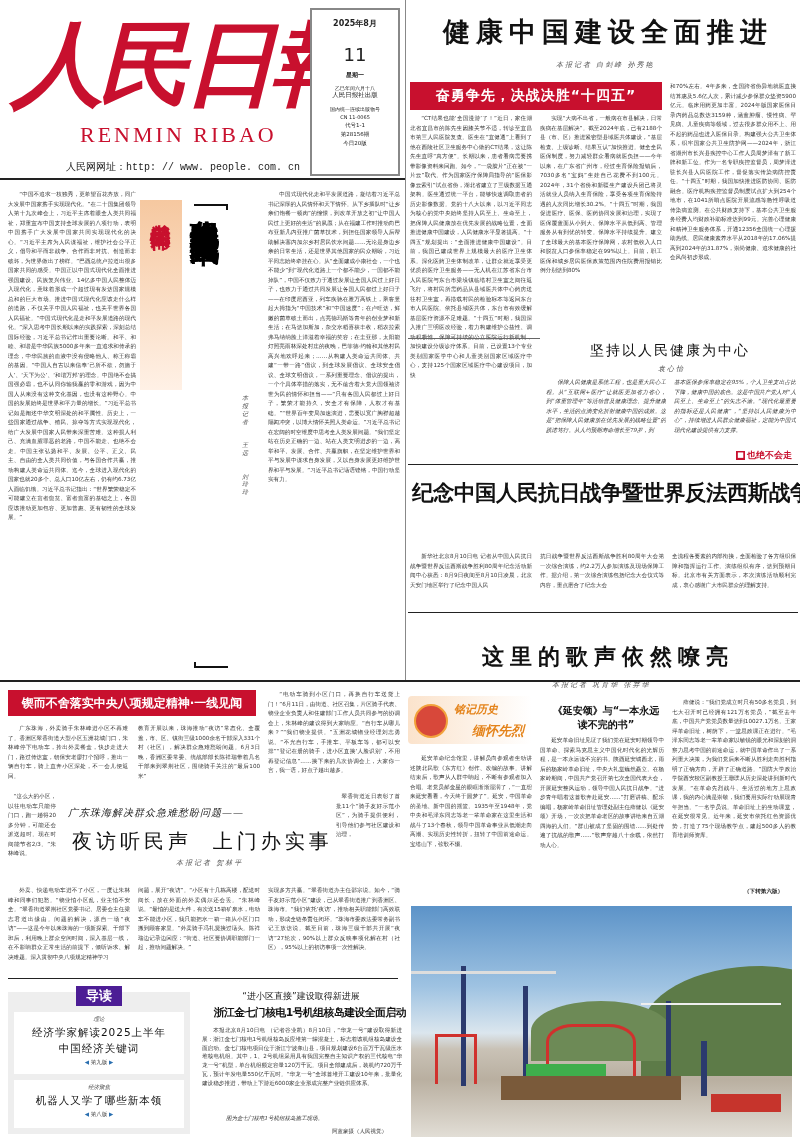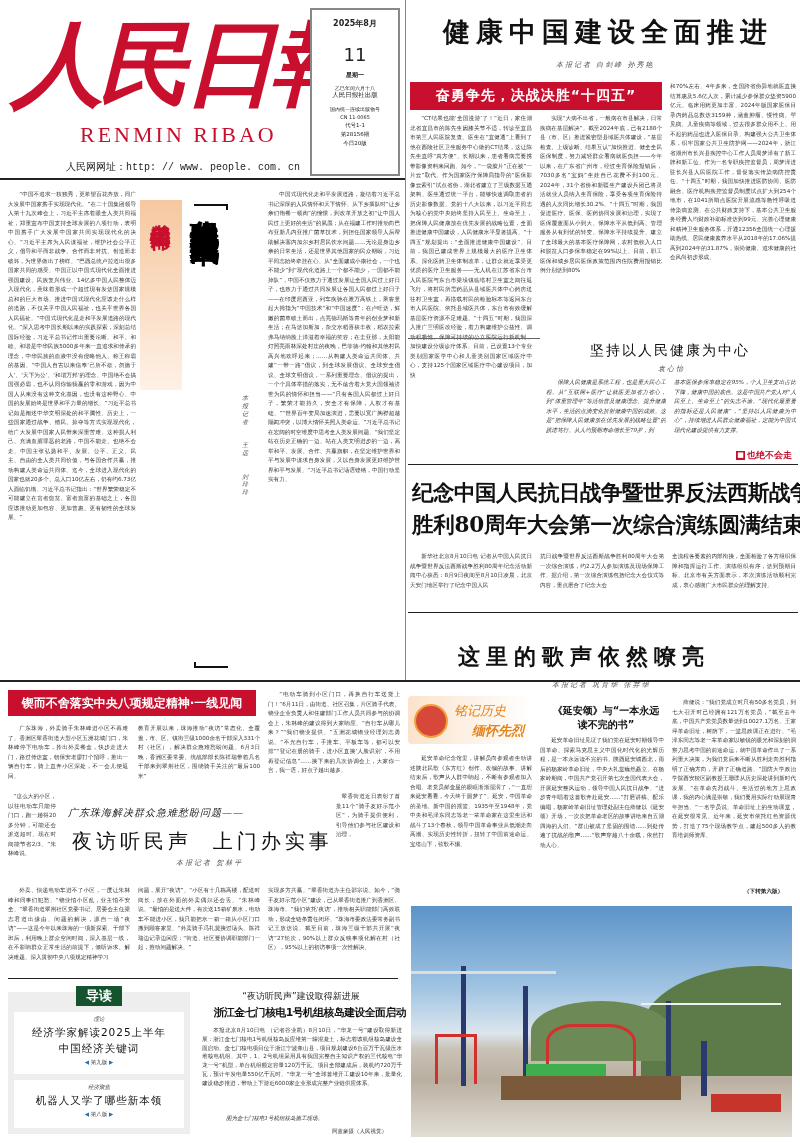--- a/index.html
+++ b/index.html
@@ -74,33 +74,32 @@
   <div class="abs" style="left:194px;top:482px;width:34px;height:6px;border-bottom:2px solid #111;border-left:2px solid #111"></div>
   <div class="abs vert byline" style="left:240px;top:210px;font-size:6px;letter-spacing:8px">本报记者  王远  刘玲玲</div>
   <div class="col txt" style="left:268px;top:10px;width:132px;height:484px">中国式现代化走和平发展道路，凝结着习近平总书记深厚的人民情怀和天下情怀。从下乡插队时“让乡亲们饱餐一顿肉”的憧憬，到改革开放之初“让中国人民过上更好的生活”的夙愿；从在福建工作时推动向巴布亚新几内亚推广菌草技术，到担任国家领导人后帮助解决塞内加尔乡村居民饮水问题……无论是身边乡亲的日常生活，还是世界其他国家的民众期盼，习近平同志始终牵挂在心。从“全面建成小康社会，一个也不能少”到“现代化道路上一个都不能少，一国都不能掉队”，中国不仅致力于通过发展让全国人民过上好日子，也致力于通过共同发展让各国人民都过上好日子——在印度尼西亚，列车疾驰在雅万高铁上，乘客竖起大拇指为“中国技术”和“中国速度”；在卢旺达，鲜嫩的菌草破土而出，点亮德玛斯等青年的创业梦和新生活；在马达加斯加，杂交水稻喜获丰收，稻农拉索弗马纳纳脸上洋溢着幸福的笑容；在圭亚那，太阳能灯照亮雨林深处村庄的夜晚，巴菲德·约翰和其他村民高兴地欢呼起来；……从构建人类命运共同体、共建“一带一路”倡议，到全球发展倡议、全球安全倡议、全球文明倡议，一系列重要理念、倡议的提出，一个个具体举措的落实，无不蕴含着大党大国领袖济世为民的情怀和担当——“只有各国人民都过上好日子，繁荣才能持久，安全才有保障，人权才有基础。”“世界百年变局加速演进，需要以宽广胸襟超越隔阂冲突，以博大情怀关照人类命运。”习近平总书记在宏阔的时空维度中思考全人类发展问题。“我们坚定站在历史正确的一边、站在人类文明进步的一边，高举和平、发展、合作、共赢旗帜，在坚定维护世界和平与发展中谋求自身发展，又以自身发展更好维护世界和平与发展。”习近平总书记话语铿锵，中国行动坚实有力。</div>
 </div>
 
 <div class="hr" style="left:0;top:680px;width:800px;height:2px"></div>
 
 <div class="hr" style="left:408px;top:464px;width:390px;height:1px"></div>
 <div class="abs" style="left:408px;top:466px;width:392px;height:144px">
   <div class="abs" style="left:4px;top:12px;width:384px;font-family:'DejaVu Serif',serif;font-weight:bold;font-size:21.5px;letter-spacing:-0.5px;color:#111;white-space:nowrap">纪念中国人民抗日战争暨世界反法西斯战争</div>
-  <div class="abs" style="left:4px;top:44px;width:384px;font-family:'DejaVu Serif',serif;font-weight:bold;font-size:21.5px;letter-spacing:-0.2px;color:#111;white-space:nowrap">胜利80周年大会第一次综合演练圆满结束</div>
   <div class="col txt" style="left:2px;top:86px;width:122px;height:50px">新华社北京8月10日电  记者从中国人民抗日战争暨世界反法西斯战争胜利80周年纪念活动新闻中心获悉：8月9日夜间至8月10日凌晨，北京天安门地区举行了纪念中国人民</div>
   <div class="col txt" style="left:132px;top:86px;width:124px;height:50px;text-indent:0">抗日战争暨世界反法西斯战争胜利80周年大会第一次综合演练，约2.2万人参加演练及现场保障工作。据介绍，第一次综合演练包括纪念大会仪式等内容，重点磨合了纪念大会</div>
   <div class="col txt" style="left:264px;top:86px;width:124px;height:50px;text-indent:0">全流程各要素的内部衔接，全面检验了各方组织保障和指挥运行工作。演练组织有序，达到预期目标。北京市有关方面表示，本次演练活动顺利完成，衷心感谢广大市民群众的理解支持。</div>
 </div>
 <div class="hr" style="left:408px;top:612px;width:390px;height:1px"></div>
 
 <div class="abs" style="left:408px;top:612px;width:392px;height:290px">
-  <div class="abs" style="left:50px;top:30px;width:300px;font-family:'DejaVu Serif',serif;font-weight:bold;font-size:22px;letter-spacing:6px;text-align:left;color:#111">这里的歌声依然嘹亮</div>
+  <div class="abs" style="left:50px;top:30px;width:300px;font-family:'DejaVu Serif',serif;font-weight:bold;font-size:22px;letter-spacing:6px;text-align:center;color:#111">这里的歌声依然嘹亮</div>
   <div class="abs byline" style="left:144px;top:68px">本报记者  巩育华  张弃华</div>
   <div class="abs" style="left:0;top:84px;width:124px;height:48px;background:linear-gradient(90deg,#fbe3cc,#fff);border-radius:4px">
     <div class="abs" style="left:6px;top:8px;width:34px;height:34px;border-radius:50%;background:#d8483a;border:2px solid #f2a23c"></div>
-    <div class="abs" style="left:46px;top:6px;font-family:'DejaVu Sans',sans-serif;font-weight:normal;font-style:italic;font-size:13px;color:#e4831a">铭记历史</div>
+    <div class="abs" style="left:46px;top:6px;font-family:'DejaVu Sans',sans-serif;font-weight:bold;font-style:italic;font-size:11px;color:#e4831a">铭记历史</div>
     <div class="abs" style="left:64px;top:26px;font-family:'DejaVu Sans',sans-serif;font-weight:bold;font-style:italic;font-size:13px;color:#e4831a">缅怀先烈</div>
   </div>
   <div class="col txt" style="left:2px;top:142px;width:122px;height:144px">延安革命纪念馆里，讲解员向参观者生动讲述陕北民歌《东方红》创作、改编的故事。讲解结束后，歌声从人群中响起，不断有参观者加入合唱。老党员郝金星的眼眶渐渐湿润了，“一直想来延安看看，今天终于圆梦了”。延安，中国革命的圣地、新中国的摇篮。1935年至1948年，党中央和毛泽东同志等老一辈革命家在这里生活和战斗了13个春秋，领导中国革命事业从低潮走向高潮、实现历史性转折，扭转了中国前途命运。宝塔山下，弦歌不辍。</div>
   <div class="abs" style="left:142px;top:92px;width:112px;font-family:'DejaVu Sans',sans-serif;font-weight:bold;font-size:10px;line-height:14px;text-align:center;color:#111">《延安颂》与“一本永远读不完的书”</div>
   <div class="col txt" style="left:132px;top:124px;width:124px;height:162px">延安革命旧址见证了我们党在延安时期领导中国革命、探索马克思主义中国化时代化的光辉历程，是一本永远读不完的书。陕西延安城西北，雨后的杨家岭革命旧址，中央大礼堂巍然矗立。在杨家岭期间，中国共产党召开第七次全国代表大会，开展延安整风运动，领导中国人民抗日战争。“进步青年唱着这首歌奔赴延安……”打磨讲稿、配乐编唱，杨家岭革命旧址管理处副主任薛健以《延安颂》开场，一次次把革命老区的故事讲给来自五湖四海的人们。“群山被成了坚固的围墙……到处传遍了抗战的歌声……”歌声穿越八十余载，依然打动人心。</div>
   <div class="col txt" style="left:264px;top:86px;width:124px;height:190px">薛健说：“我们党成立时只有50多名党员，到七大召开时已经拥有121万名党员，”截至去年底，中国共产党党员数量达到10027.1万名。王家坪革命旧址，树荫下，一堂思政课正在进行。“毛泽东同志等老一辈革命家以敏锐的眼光和深刻的洞察力思考中国的前途命运，就中国革命作出了一系列重大决策，为我们党后来不断从胜利走向胜利指明了正确方向，开辟了正确道路。”国防大学政治学院西安校区副教授王珊璞从历史深处讲到新时代发展。“在革命先烈战斗、生活过的地方上思政课，我的内心满是崇敬，我们要用实际行动展现青年担当。”一名学员说。革命旧址上的生动课堂，在延安很常见。近年来，延安市依托红色资源优势，打造了75个现场教学点，建起500多人的教育培训师资库。</div>
   <div class="abs" style="left:336px;top:276px;font-size:5.6px;font-weight:bold;font-family:'DejaVu Sans',sans-serif">（下转第六版）</div>
 </div>
 
 <div class="abs" style="left:0;top:682px;width:405px;height:300px">
@@ -114,21 +113,21 @@
   <div class="abs" style="left:72px;top:146px;font-family:'DejaVu Sans',sans-serif;font-size:20px;letter-spacing:4px;color:#111;white-space:pre">夜访听民声  上门办实事</div>
   <div class="abs byline" style="left:176px;top:176px">本报记者  贺林平</div>
   <div class="col txt" style="left:8px;top:204px;width:122px;height:82px">外卖、快递电动车进不了小区，一度让朱林峰和同事们犯愁。“物业怕小区乱，业主怕不安全。”翠香街道翠荆社区党委书记、居委会主任梁志君道出缘由。问题的解决，源自一场“夜访”——这是今年以来珠海的一项新探索。干部下班后，利用晚上群众空闲时间，深入基层一线，在不影响群众正常生活的前提下，倾听诉求、解决难题。深入贯彻中央八项规定精神学习</div>
   <div class="col txt" style="left:138px;top:204px;width:122px;height:82px;text-indent:0">问题，展开“夜访”。“小区有十几栋高楼，配送时间长，放在外面的外卖偶尔还会丢。”朱林峰说。“最怕的是送大件，有次送15箱矿泉水，电动车不能进小区，我只能把水一箱一箱从小区门口搬到顾客家里。”外卖骑手冯礼贤接过话头。陈祥瑞边记录边回应：“街道、社区要协调职能部门一起，推动问题解决。”</div>
   <div class="col txt" style="left:268px;top:204px;width:132px;height:82px;text-indent:0">实现多方共赢。”翠香街道办主任邵宗说。如今，“骑手友好示范小区”建设，已从翠香街道推广到香洲区、珠海市。“我们依托‘夜访’，推动相关职能部门高效联动，形成全链条责任闭环。”珠海市委政法委常务副书记王放达说。截至目前，珠海三级干部共开展“夜访”27轮次，90%以上群众反映事项化解在村（社区），95%以上的初访事项一次性解决。</div>
 </div>
 
 <div class="hr" style="left:8px;top:978px;width:390px;height:1px"></div>
 
 <div class="abs" style="left:8px;top:992px;width:182px;height:142px;background:#eee">
-  <div class="abs" style="left:68px;top:-6px;width:46px;height:20px;background:#14532d;color:#fff;font-family:'DejaVu Sans',sans-serif;font-weight:bold;font-size:13px;text-align:center;line-height:20px">导读</div>
+  <div class="abs" style="left:68px;top:-6px;width:46px;height:20px;background:#4c1d95;color:#fff;font-family:'DejaVu Sans',sans-serif;font-weight:bold;font-size:13px;text-align:center;line-height:20px">导读</div>
   <div class="abs" style="left:6px;top:20px;width:170px;height:62px;background:#fff;text-align:center">
     <div style="font-size:5.5px;font-style:italic;color:#444;margin-top:4px">理论</div>
     <div style="font-size:10.5px;font-family:'DejaVu Sans',sans-serif;color:#111;margin-top:3px;letter-spacing:1px">经济学家解读2025上半年</div>
     <div style="font-size:10.5px;font-family:'DejaVu Sans',sans-serif;color:#111;margin-top:2px;letter-spacing:1px">中国经济关键词</div>
     <div style="font-size:5.5px;color:#444;margin-top:3px">
       <span style="color:#2a6fb0">◀</span>
       <span>第九版</span>
       <span style="color:#2a6fb0">▶</span>
     </div>
   </div>
@@ -137,21 +136,21 @@
     <div style="font-size:10.5px;font-family:'DejaVu Sans',sans-serif;color:#111;margin-top:3px;letter-spacing:1px">机器人又学了哪些新本领</div>
     <div style="font-size:5.5px;color:#444;margin-top:3px">
       <span style="color:#2a6fb0">◀</span>
       <span>第八版</span>
       <span style="color:#2a6fb0">▶</span>
     </div>
   </div>
 </div>
 
 <div class="abs" style="left:196px;top:982px;width:210px;height:161px">
-  <div class="abs" style="left:0;top:8px;width:210px;text-align:center;font-family:'DejaVu Sans',sans-serif;font-size:9px;color:#222">“夜访听民声”建设取得新进展</div>
+  <div class="abs" style="left:0;top:8px;width:210px;text-align:center;font-family:'DejaVu Sans',sans-serif;font-size:9px;color:#222">“进小区直接”建设取得新进展</div>
   <div class="abs" style="left:0;top:24px;width:210px;text-align:right;font-family:'DejaVu Sans',sans-serif;font-weight:bold;font-size:10.8px;color:#111;white-space:nowrap;letter-spacing:-0.5px">浙江金七门核电1号机组核岛建设全面启动</div>
   <div class="col txt" style="left:6px;top:44px;width:200px;height:88px;line-height:8.8px">本报北京8月10日电  （记者谷业凯）8月10日，“华龙一号”建设取得新进展：浙江金七门核电1号机组核岛反应堆第一罐混凝土，标志着该机组核岛建设全面启动。金七门核电项目位于浙江宁波象山县，项目规划建设6台百万千瓦级压水堆核电机组。其中，1、2号机组采用具有我国完整自主知识产权的三代核电“华龙一号”机型，单台机组额定容量120万千瓦。项目全部建成后，装机约720万千瓦，预计年发电量550亿千瓦时。“华龙一号”全球首堆开工建设10年来，批量化建设稳步推进，带动上下游近6000家企业形成完整产业链供应体系。</div>
   <div class="abs" style="left:30px;top:133px;font-size:5.5px;font-style:italic;color:#333">图为金七门核电1号机组核岛施工现场。</div>
   <div class="abs" style="left:136px;top:146px;font-size:5.5px;color:#333">阿蓝豪摄（人民视觉）</div>
 </div>
 
 <div class="abs" style="left:411px;top:906px;width:381px;height:231px;background:linear-gradient(#5c93c8 0%,#9fc3e2 35%,#dbe6ee 55%,#c9c2b6 62%,#b9afa0 75%,#e2ded6 100%);overflow:hidden">
   <div class="abs" style="left:230px;top:60px;width:200px;height:110px;background:#5d7b48;border-radius:60% 40% 0 0"></div>
   <div class="abs" style="left:120px;top:95px;width:140px;height:60px;background:#6d8a56;border-radius:60% 60% 0 0"></div>
   <div class="abs" style="left:50px;top:60px;width:5px;height:120px;background:#2b3a6e"></div>

